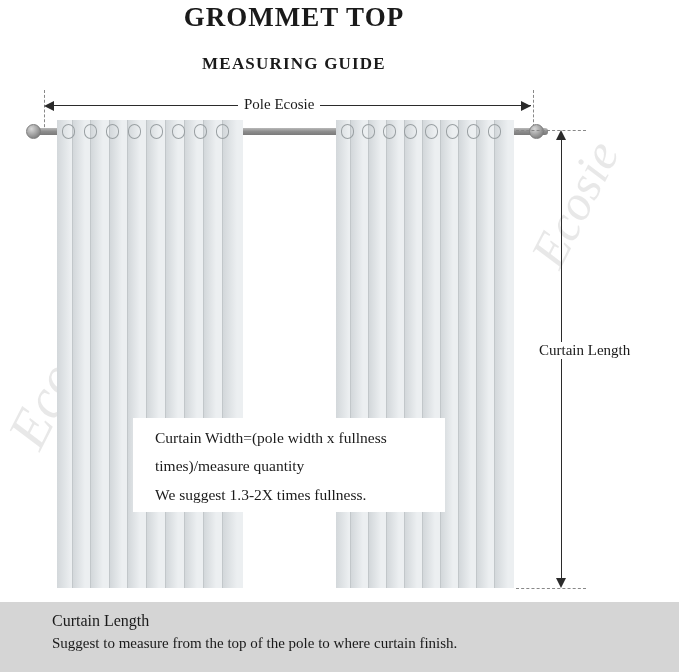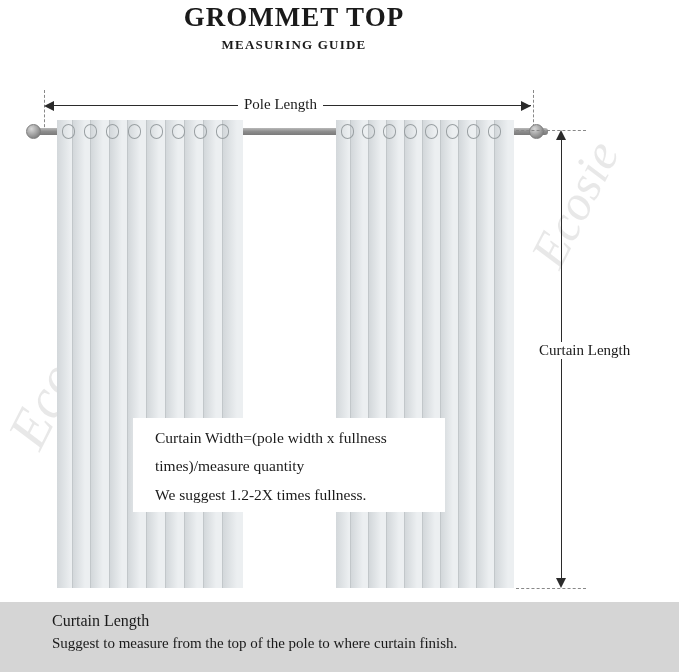--- a/index.html
+++ b/index.html
@@ -29,22 +29,22 @@
     right: 0;
     text-align: center;
     font-weight: bold;
     letter-spacing: 1px;
   }
   #main-title {
     top: 2px;
     font-size: 27px;
   }
   #sub-title {
-    top: 37px;
-    font-size: 13px;
+    top: 54px;
+    font-size: 17px;
     letter-spacing: 1.2px;
   }
 
   
   .watermark {
     position: absolute;
     font-family: "Liberation Serif", serif;
     font-style: italic;
     font-size: 56px;
     color: rgba(150,150,150,0.22);
@@ -221,21 +221,21 @@
 
   <div class="watermark" id="wm1">Ecosie</div>
   <div class="watermark" id="wm2">Ecosie</div>
   <div class="watermark" id="wm3">Ecosie</div>
 
   <div class="guide-dash-v" style="left:44px; top:90px; height:42px;"></div>
   <div class="guide-dash-v" style="left:533px; top:90px; height:42px;"></div>
   <div class="dim-line-h" style="left:46px; top:105px; width:485px;"></div>
   <div class="arrow arrow-left" style="left:44px; top:101px;"></div>
   <div class="arrow arrow-right" style="left:521px; top:101px;"></div>
-  <div class="dim-label" style="left:238px; top:96px;">Pole Length</div>
+  <div class="dim-label" style="left:238px; top:96px;">Pole Ecosie</div>
 
   <div id="pole-bar"></div>
   <div class="pole-knob" id="pole-knob-left"></div>
   <div class="pole-knob" id="pole-knob-right"></div>
 
   <div class="panel" id="panel-left">
     <div class="folds">
       <div class="shade" style="left:0px;  width:14px;"></div>
       <div class="fold" style="left:15px;"></div>
       <div class="shade" style="left:16px; width:12px;"></div>
@@ -303,21 +303,21 @@
   <div class="guide-dash-h" style="left:516px; top:130px; width:70px;"></div>
   <div class="guide-dash-h" style="left:516px; top:588px; width:70px;"></div>
   <div class="dim-line-v" style="left:561px; top:132px; height:454px;"></div>
   <div class="arrow arrow-up" style="left:556px; top:130px;"></div>
   <div class="arrow arrow-down" style="left:556px; top:578px;"></div>
   <div class="dim-label" style="left:533px; top:342px;">Curtain Length</div>
 
   <div id="callout">
     <p>Curtain Width=(pole width x fullness</p>
     <p>times)/measure quantity</p>
-    <p>We suggest 1.2-2X times fullness.</p>
+    <p>We suggest 1.3-2X times fullness.</p>
   </div>
 
   <div id="footer">
     <p class="f-title">Curtain Length</p>
     <p class="f-text">Suggest to measure from the top of the pole to where curtain finish.</p>
   </div>
 
 </div>
 
 </body></html>

